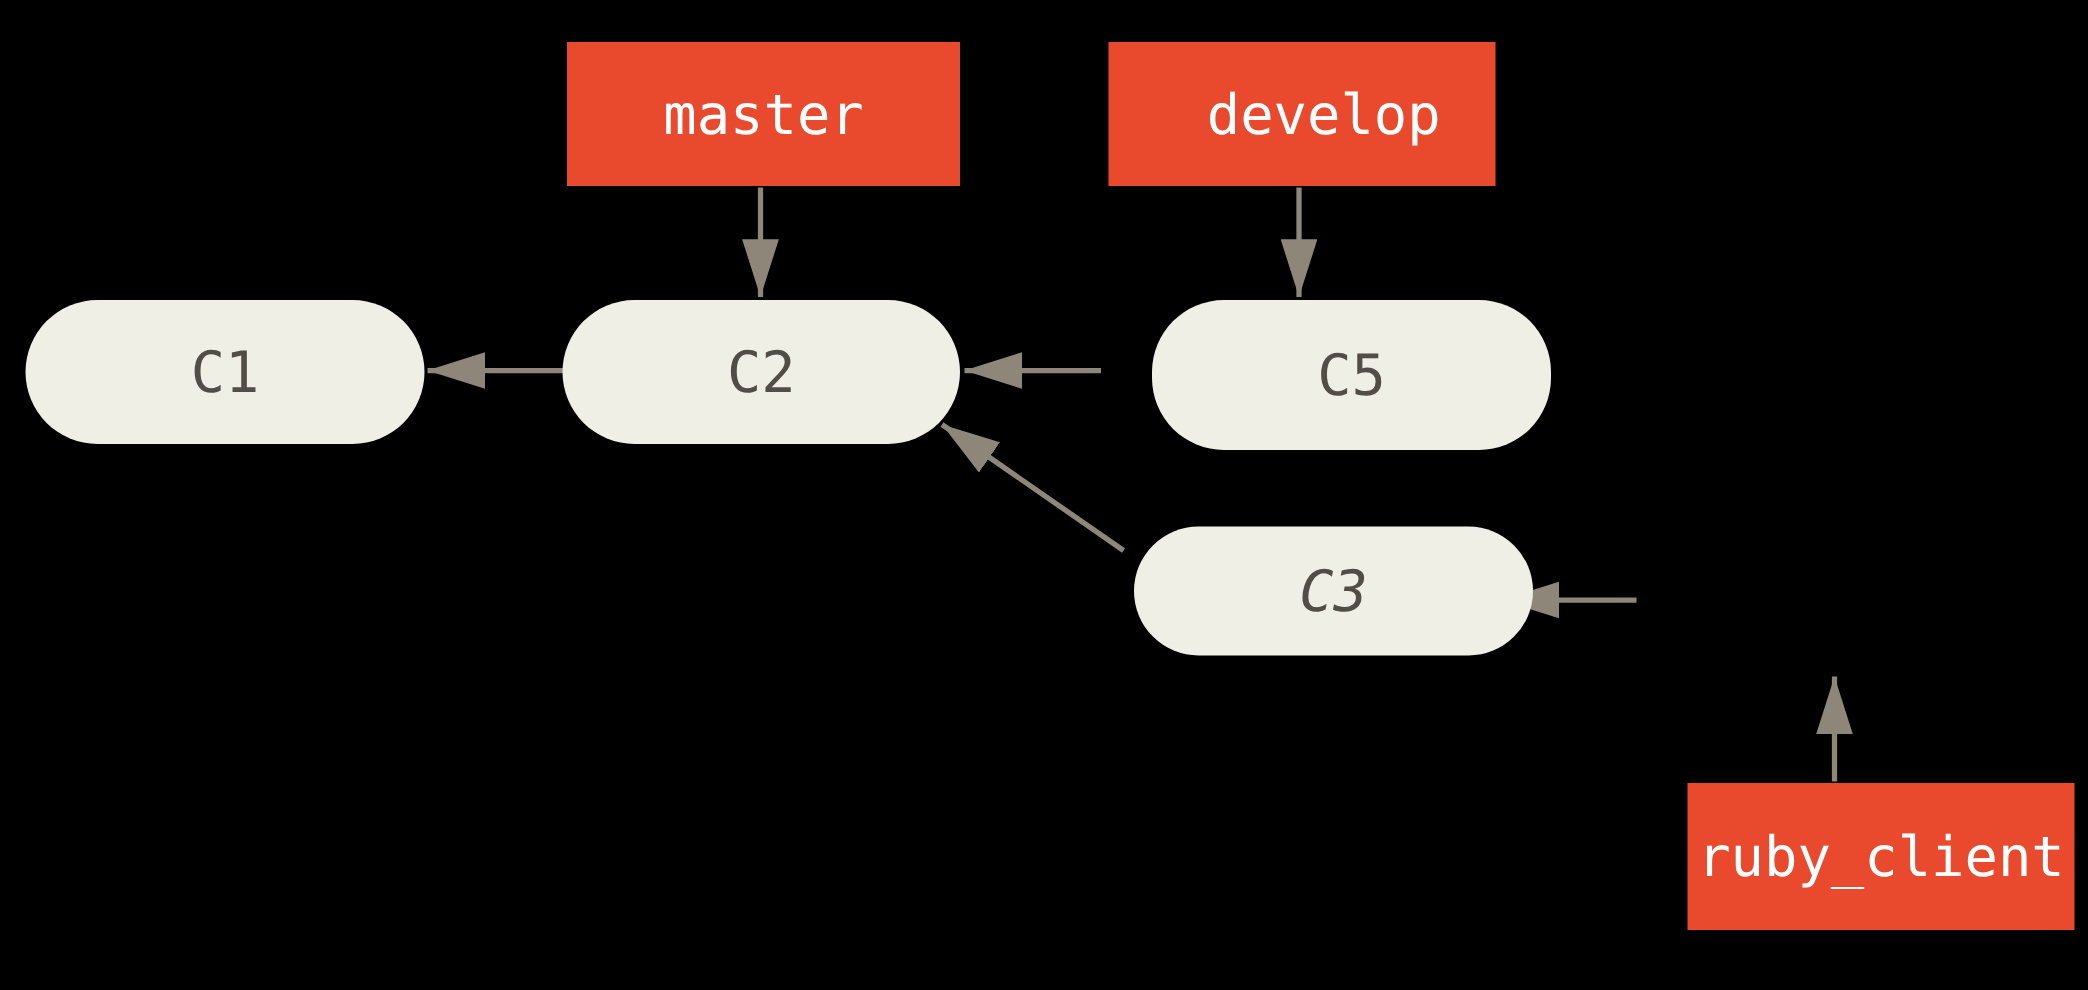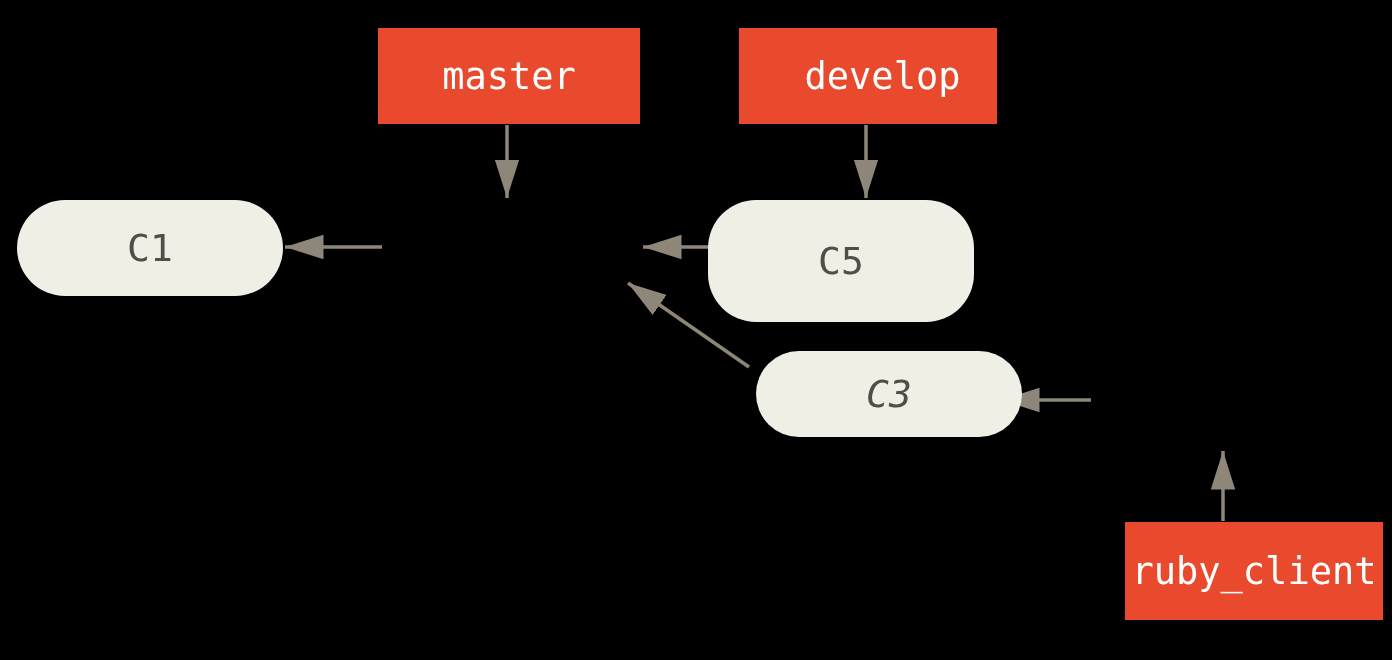--- a/index.html
+++ b/index.html
@@ -65,21 +65,24 @@
       <line x1="866" y1="125" x2="866" y2="198" class="edge-line" marker-end="url(#ah)"></line>
       <line x1="382" y1="247" x2="285" y2="247" class="edge-line" marker-end="url(#ah)"></line>
       <line x1="734" y1="247" x2="643" y2="247" class="edge-line" marker-end="url(#ah)"></line>
       <line x1="749" y1="367" x2="628" y2="283" class="edge-line" marker-end="url(#ah)"></line>
       <line x1="1091" y1="400" x2="1001" y2="400" class="edge-line" marker-end="url(#ah)"></line>
       <line x1="1223" y1="521" x2="1223" y2="451" class="edge-line" marker-end="url(#ah)"></line>
     </svg>
 <div class="node commit-node" style="left: 17px; top: 200px; width: 266px; height: 96px;">
       <span>C1</span>
     </div>
-    <div class="node commit-node" style="left: 708px; top: 200px; width: 266px; height: 122px;">
+    <div class="node commit-node" style="left: 375px; top: 200px; width: 265px; height: 96px;">
+      <span>C2</span>
+    </div>
+    <div class="node commit-node" style="left: 768px; top: 200px; width: 266px; height: 100px;">
       <span>C5</span>
     </div>
     <div class="node commit-node" style="left: 756px; top: 351px; width: 266px; height: 86px; font-style: italic;">
       <span>C3</span>
     </div>
     <div class="node branch-node" style="left: 378px; top: 28px; width: 262px; height: 96px;">
       <span>master</span>
     </div>
     <div class="node branch-node" style="left: 739px; top: 28px; width: 258px; height: 96px; padding-left: 29px;">
       <span>develop</span>

